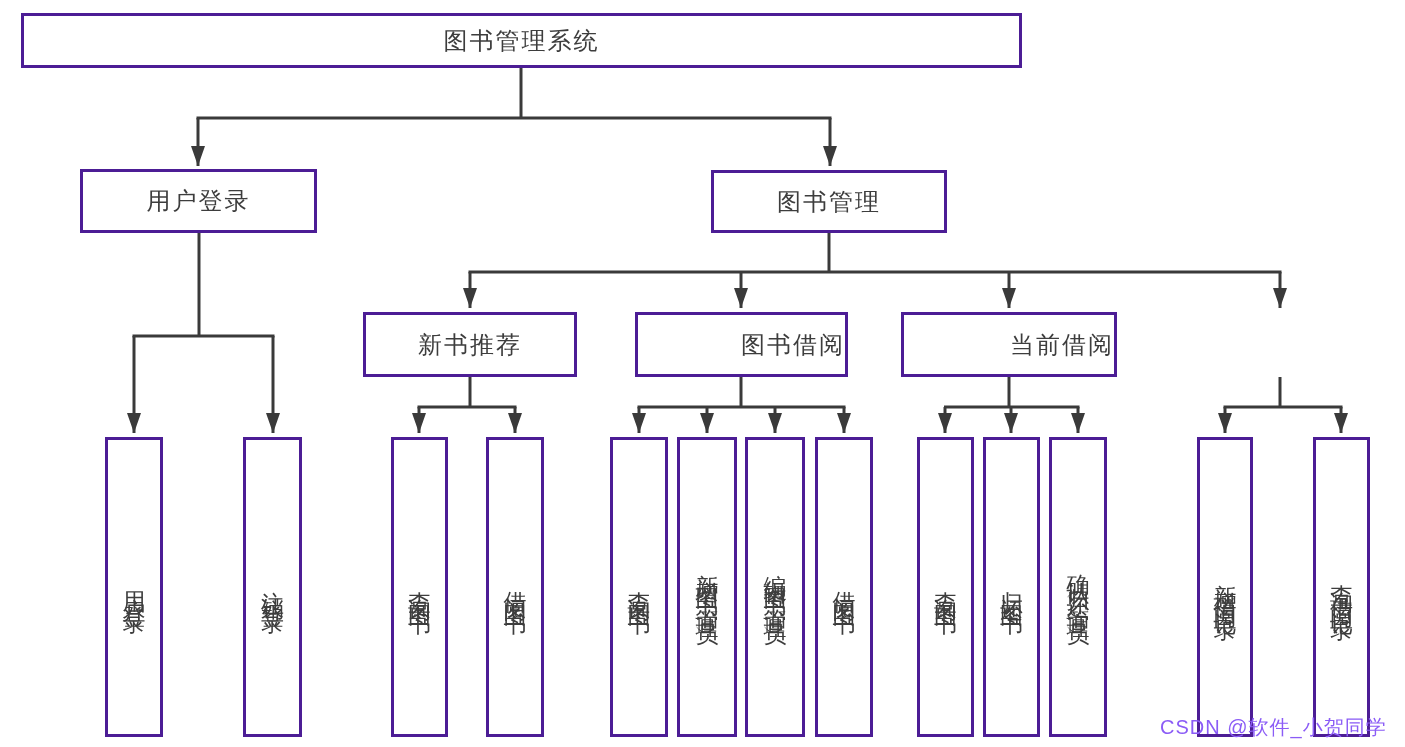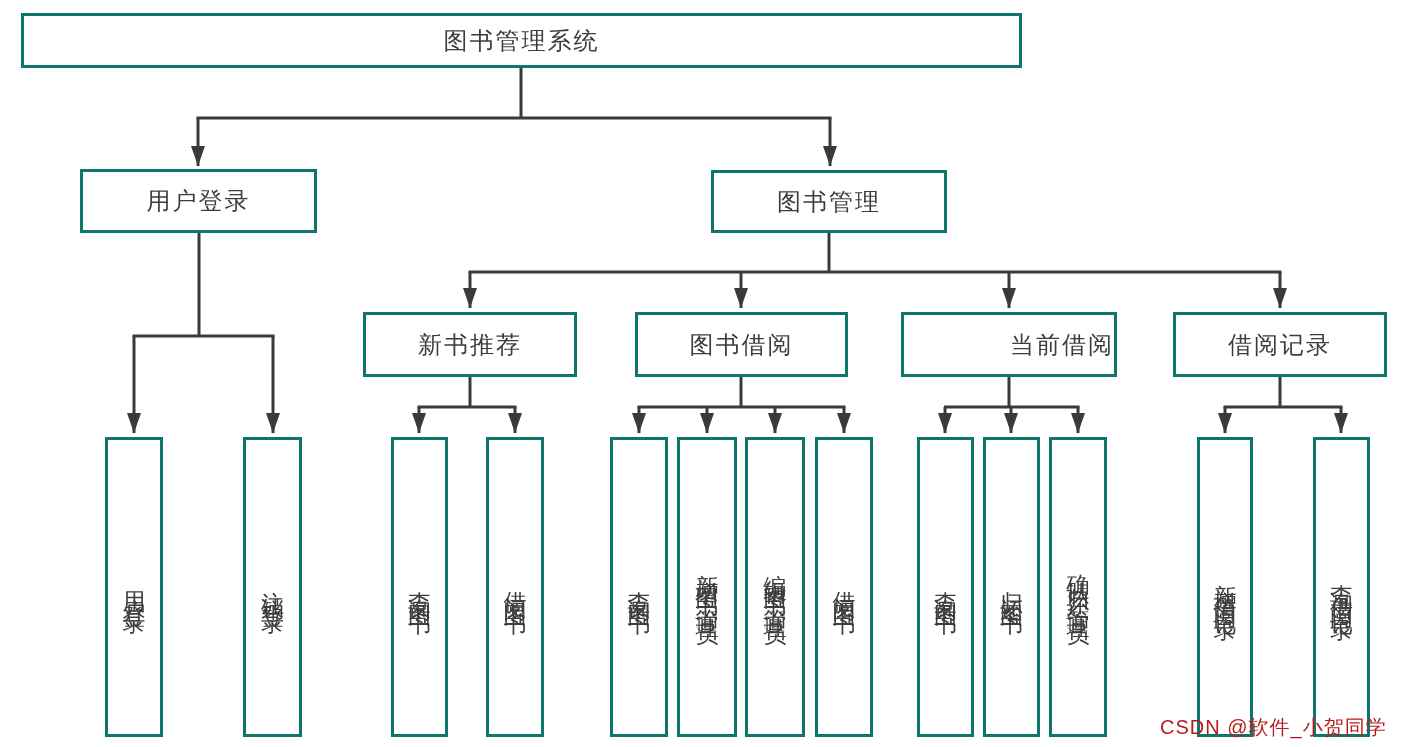--- a/index.html
+++ b/index.html
@@ -18,21 +18,21 @@
   #edges {
     position: absolute;
     left: 0; top: 0;
     width: 1405px;
     height: 747px;
     z-index: 1;
   }
   .node {
     position: absolute;
     box-sizing: border-box;
-    border: 3px solid #0f766e;
+    border: 3px solid #4c1d95;
     background: #ffffff;
     display: flex;
     align-items: center;
     justify-content: center;
     z-index: 2;
     color: #3d3d3d;
   }
   .hbox span {
     font-size: 24px;
     letter-spacing: 2px;
@@ -45,21 +45,21 @@
     letter-spacing: 7px;
     line-height: 1;
   }
   #watermark {
     position: absolute;
     left: 1160px;
     top: 714px;
     z-index: 3;
     font-size: 20px;
     letter-spacing: 1px;
-    color: #b91c1c;
+    color: #8b5cf6;
     white-space: nowrap;
   }
 </style>
 </head>
 <body>
 
 <div id="stage">
 
   <svg id="edges" viewBox="0 0 1405 747" xmlns="http://www.w3.org/2000/svg">
     <defs>
@@ -118,28 +118,25 @@
   <div class="node hbox" style="left:80px; top:169px; width:237px; height:64px;">
     <span>用户登录</span>
   </div>
   <div class="node hbox" style="left:363px; top:312px; width:214px; height:65px;">
     <span>新书推荐</span>
   </div>
 
   <div class="node hbox" style="left:711px; top:170px; width:236px; height:63px;">
     <span>图书管理</span>
   </div>
-  <div class="node hbox" style="left:635px; top:312px; width:213px; height:65px;">
+  <div class="node hbox" style="left:635px; top:312px; width:213px; height:65px;justify-content:flex-end;">
     <span>图书借阅</span>
   </div>
   <div class="node hbox" style="left:901px; top:312px; width:216px; height:65px;justify-content:flex-end;">
     <span>当前借阅</span>
-  </div>
-  <div class="node hbox" style="left:1173px; top:312px; width:214px; height:65px;">
-    <span>借阅记录</span>
   </div>
 
   <div class="node vbox" style="left:105px; top:437px; width:58px; height:300px;">
     <span>用户登录</span>
   </div>
   <div class="node vbox" style="left:243px; top:437px; width:59px; height:300px;">
     <span>注销登录</span>
   </div>
 
   <div class="node vbox" style="left:391px; top:437px; width:57px; height:300px;">

